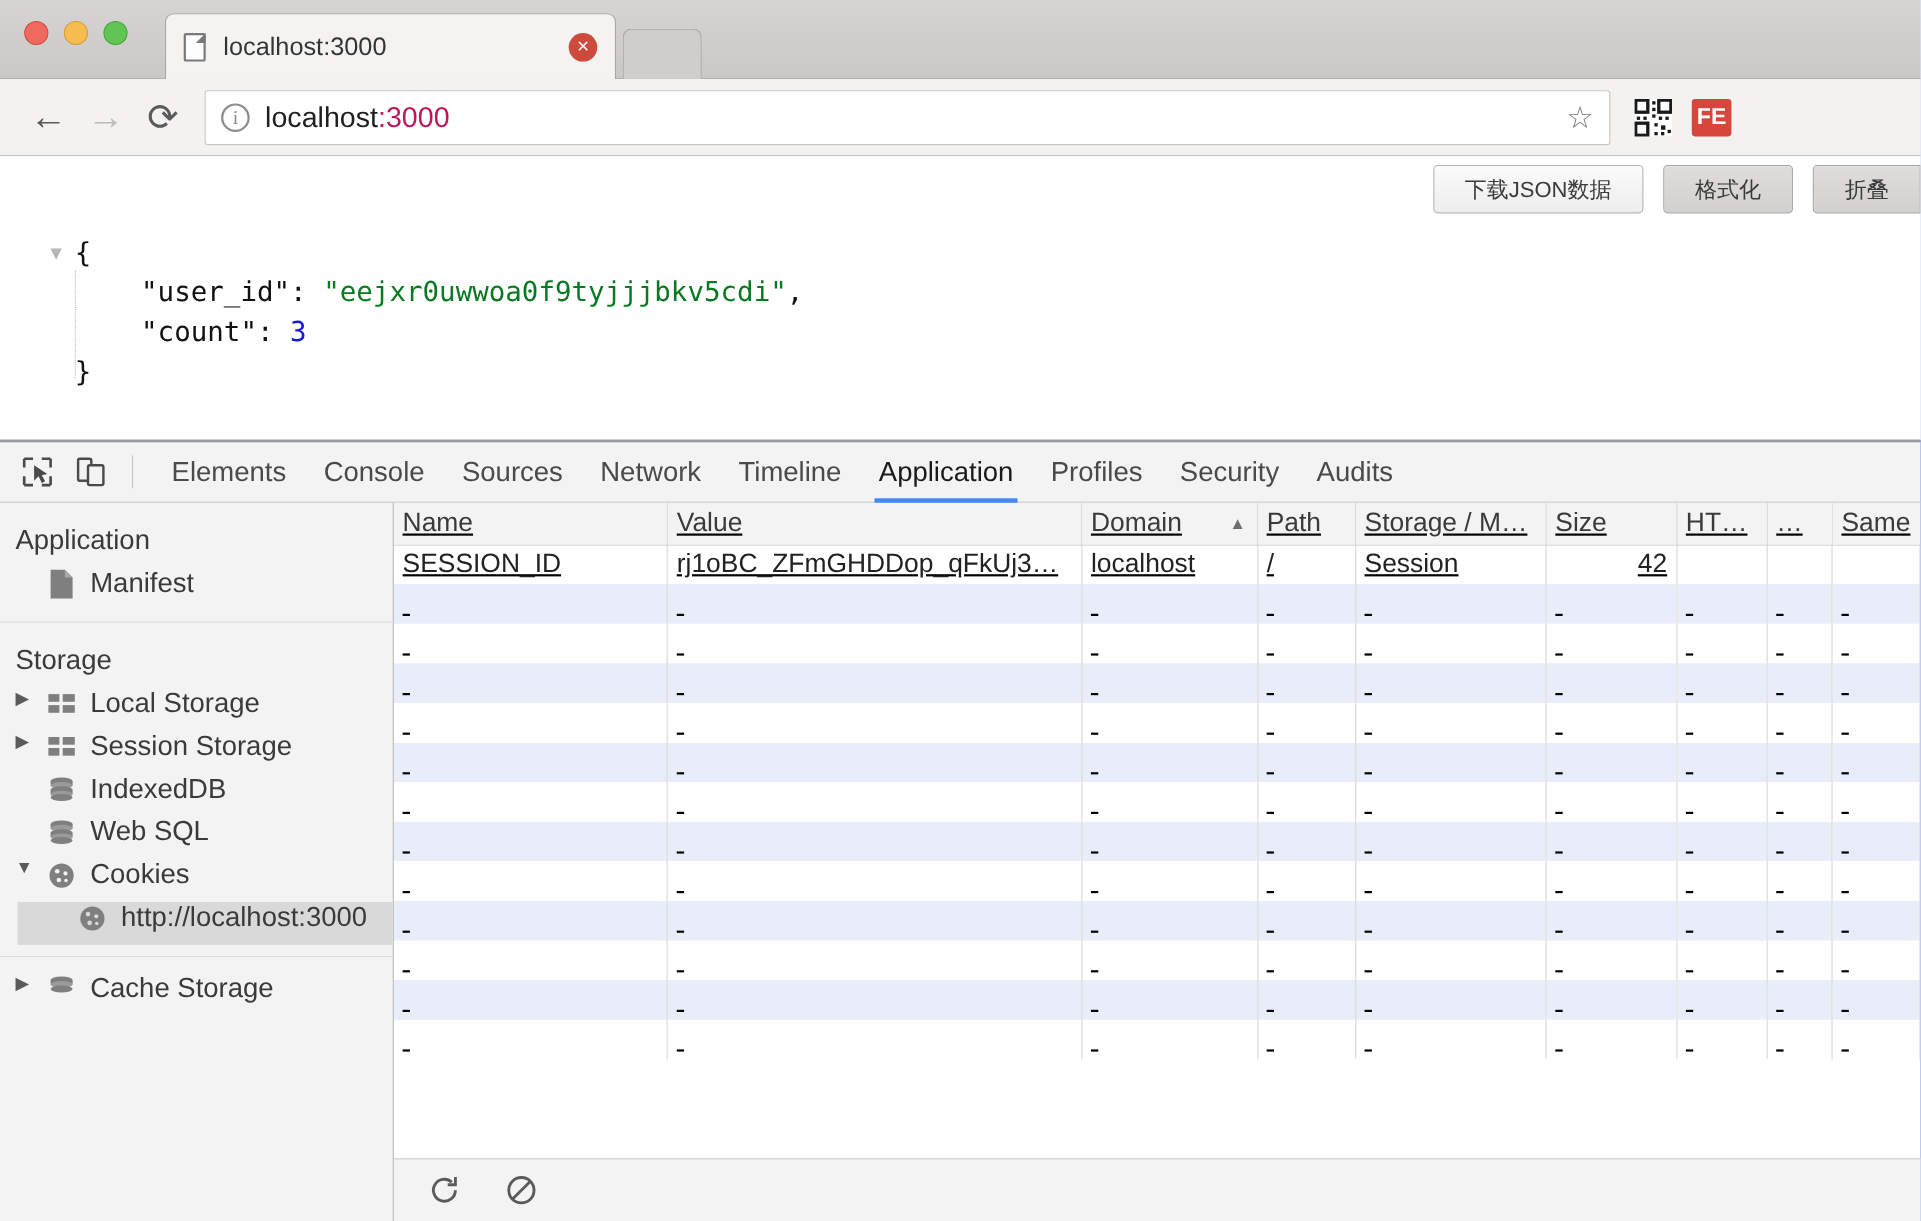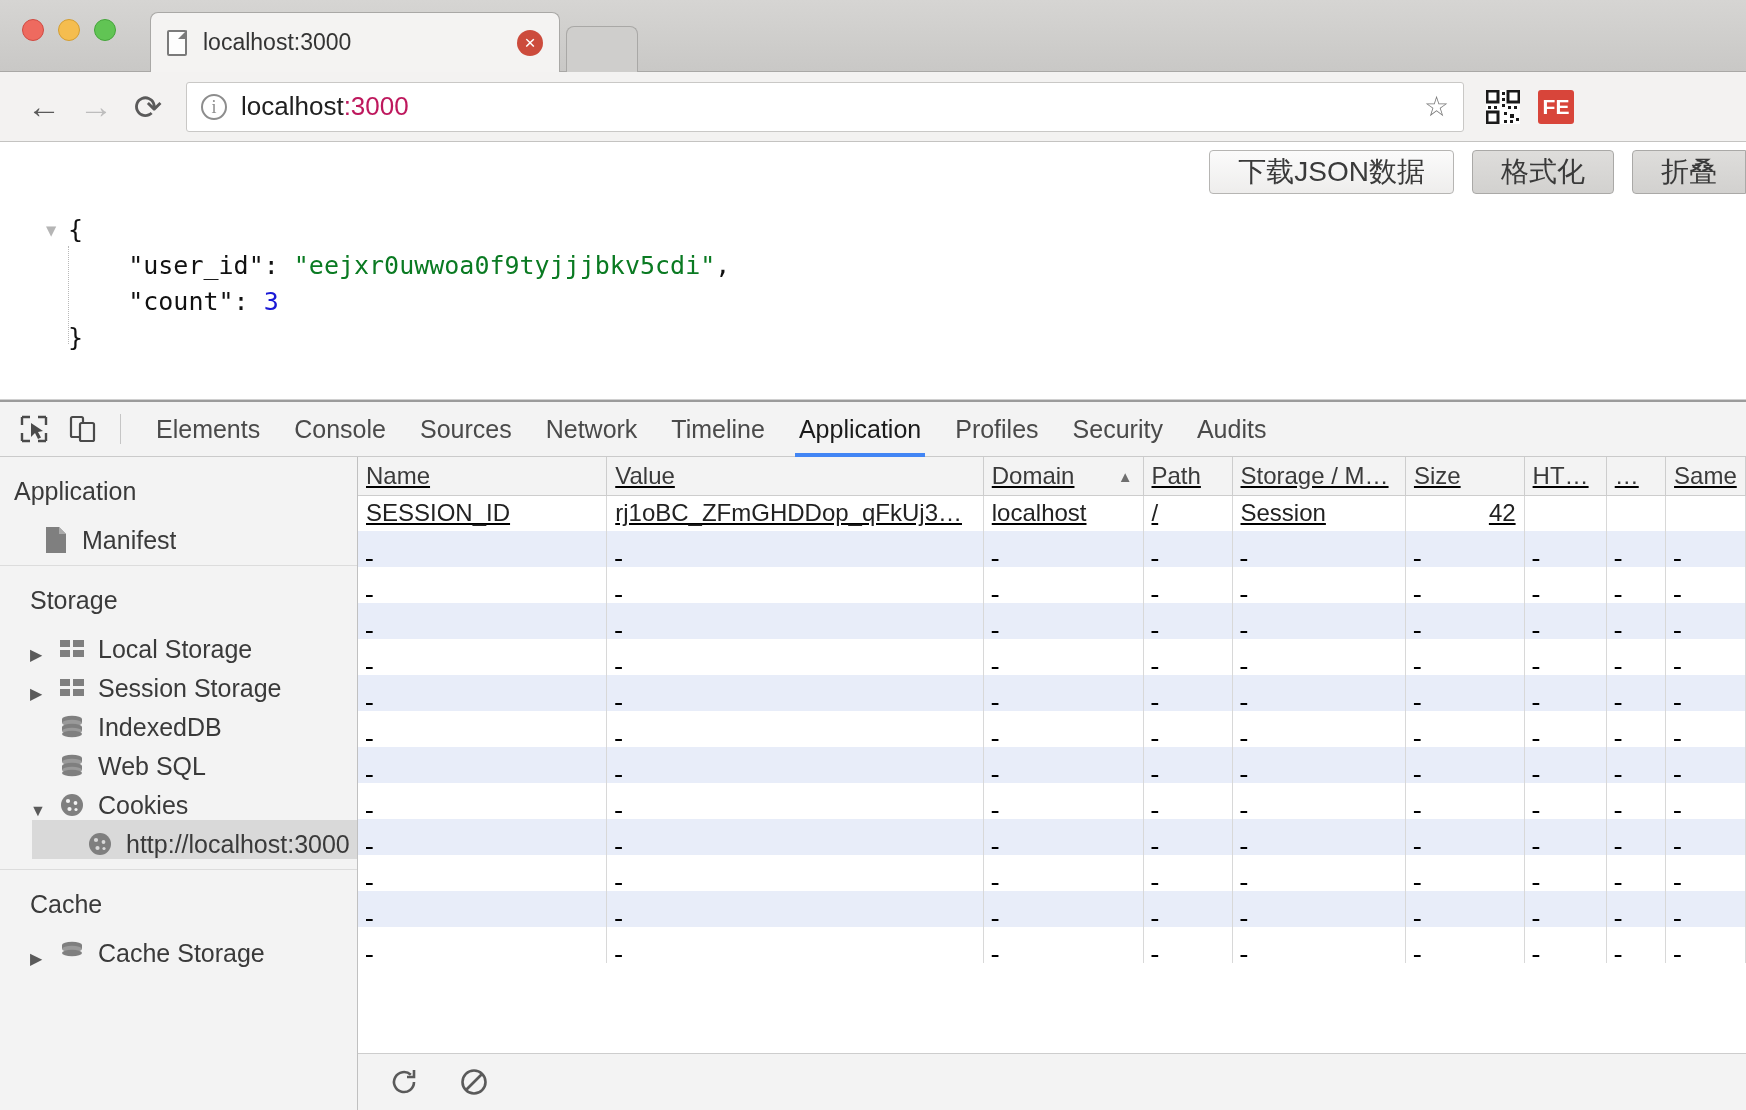--- a/index.html
+++ b/index.html
@@ -135,21 +135,21 @@
     right: 0; top: 8px;
     display: flex; gap: 18px;
     padding-right: 0;
   }
   .json-btn {
     height: 44px;
     padding: 0 28px;
     border: 1px solid #b6b5b3;
     border-radius: 4px;
     background: linear-gradient(to bottom, #fbfbfb, #eeedec);
-    font-size: 28px; color: #3a3a3a;
+    font-size: 20px; color: #3a3a3a;
     display: flex; align-items: center; justify-content: center;
     white-space: nowrap;
   }
   .json-btn.active {
     background: linear-gradient(to bottom, #dedddb, #d2d1cf);
     border-color: #aaa9a7;
   }
   .json-btn.clipped { border-radius: 4px 0 0 4px; }
 
   .json-body {
@@ -223,27 +223,27 @@
 
   
   .dt-sidebar {
     width: 358px; flex: 0 0 auto;
     background: #f3f3f3;
     border-right: 1px solid #c0c0c0;
     overflow: hidden;
     position: relative;
   }
   .dt-section { padding: 14px 0 10px 0; }
-  .dt-section + .dt-section { border-top: 1px solid #dcdcdc; padding-left: 16px; }
+  .dt-section + .dt-section { border-top: 1px solid #dcdcdc; }
   .dt-section-title {
     font-size: 25px; color: #3a3a3a;
     padding: 6px 0 10px 14px;
   }
   .dt-item {
-    display: flex; align-items: flex-end;
+    display: flex; align-items: flex-start;
     height: 39px;
     padding-left: 14px;
     font-size: 25px; color: #3a3a3a;
     white-space: nowrap;
   }
   .dt-item.selected { background: #d9d9d9; }
   .dt-twisty {
     width: 26px; flex: 0 0 auto;
     font-size: 16px; color: #5a5a5a;
     text-align: left;
@@ -520,21 +520,20 @@
               <circle cx="16.5" cy="11" r="1.9" fill="#d9d9d9"></circle>
               <circle cx="10.5" cy="17" r="2.1" fill="#d9d9d9"></circle>
               <circle cx="17" cy="17.5" r="1.6" fill="#d9d9d9"></circle>
             </svg>
           </span>
           <span class="dt-item-label">http://localhost:3000</span>
         </div>
       </div>
 
       <div class="dt-section">
-        <div class="dt-section-title">Cache</div>
         <div class="dt-item">
           <span class="dt-twisty">▶</span>
           <span class="dt-item-icon">
             <svg width="26" height="24" viewBox="0 0 26 24">
               <ellipse cx="13" cy="4" rx="10" ry="3.2" fill="#7f7f7f"></ellipse>
               <rect x="3" y="4" width="20" height="4" fill="#7f7f7f"></rect>
               <ellipse cx="13" cy="8" rx="10" ry="3.2" fill="#9a9a9a"></ellipse>
               <ellipse cx="13" cy="12" rx="10" ry="3.2" fill="#7f7f7f"></ellipse>
             </svg>
           </span>

